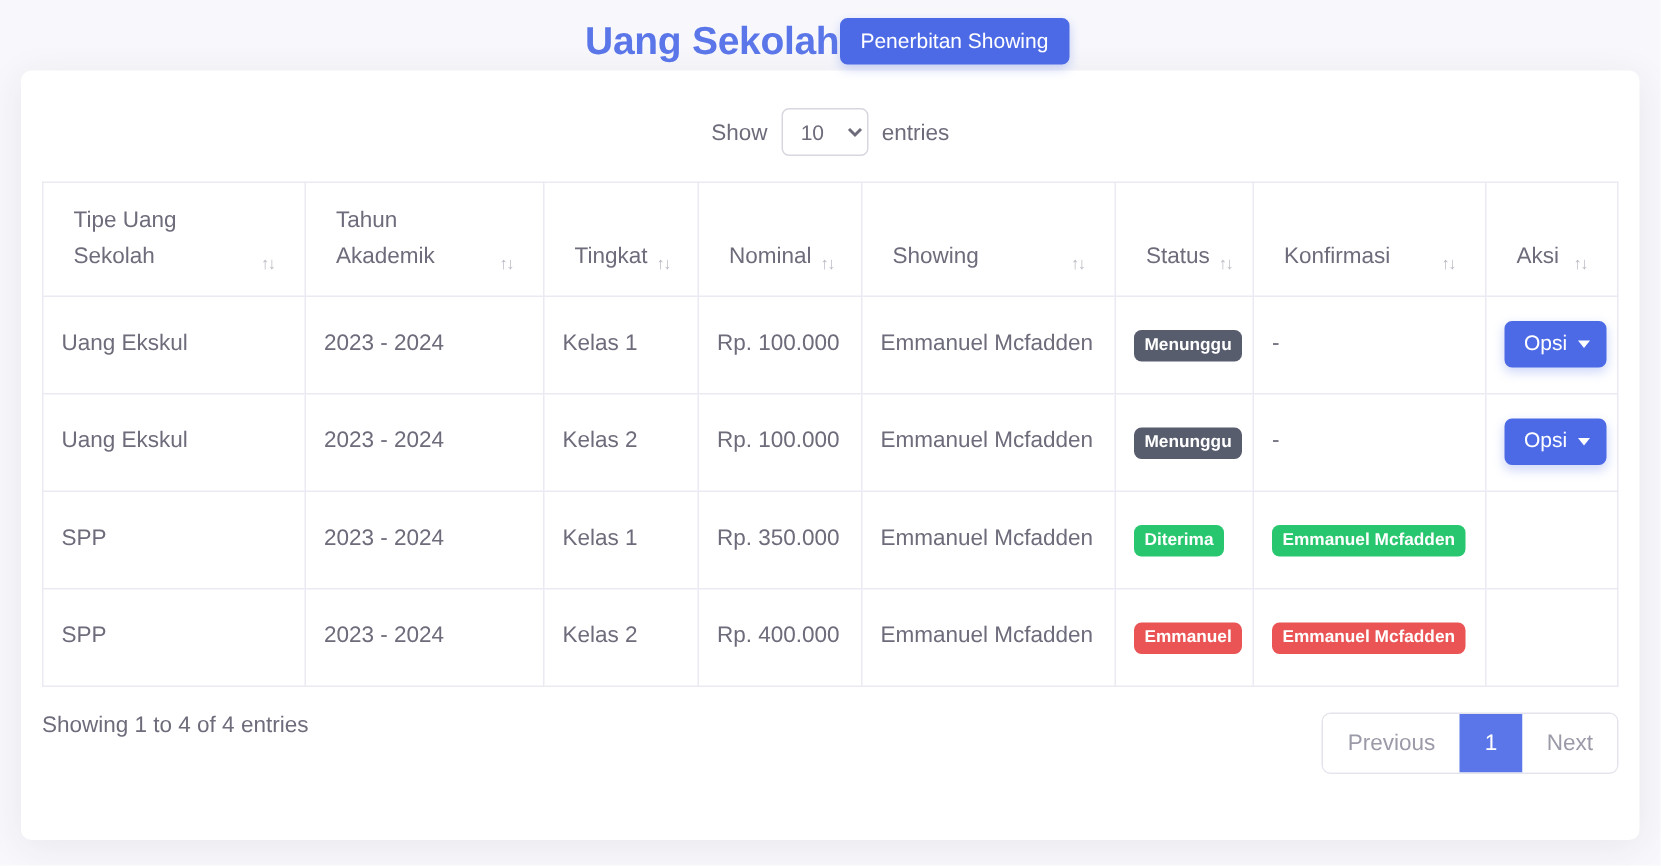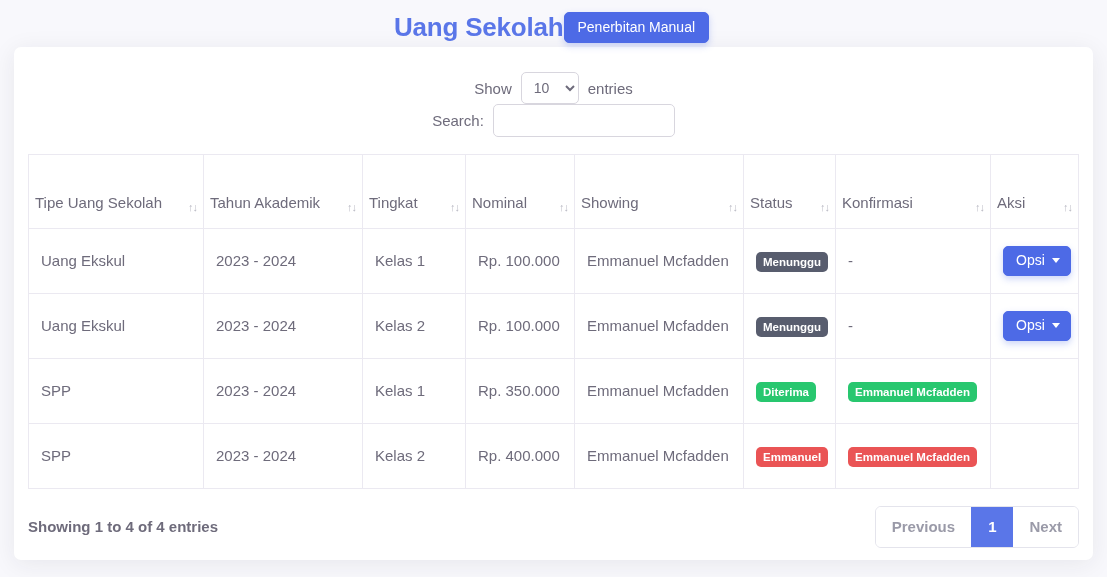--- a/index.html
+++ b/index.html
@@ -115,21 +115,21 @@
     border-collapse: collapse;
     table-layout: fixed;
   }
   table.dt th, table.dt td {
     border: 1px solid #ebe9f1;
     text-align: left;
     vertical-align: middle;
     font-weight: 400;
   }
   table.dt th {
-    padding: 13px 6px;
+    padding: 13px 20px;
     font-size: 15px;
     color: #6e6b7b;
     height: 74px;
     box-sizing: border-box;
     vertical-align: bottom;
     position: relative;
   }
   .th-inner {
     display: flex;
     align-items: flex-end;
@@ -198,24 +198,23 @@
     border-left: 4px solid transparent;
     border-right: 4px solid transparent;
     border-top: 5px solid #fff;
     display: inline-block;
   }
   .dash { color: #6e6b7b; }
 
   
   .card-bottom {
     display: flex;
-    align-items: center;
+    align-items: flex-start;
     justify-content: space-between;
     padding: 17px 14px 22px 14px;
-    font-weight: bold;
   }
   .dt-info { font-size: 15px; color: #6e6b7b; }
   .pagination {
     display: flex;
     border: 1px solid #e4e4ec;
     border-radius: 6px;
     overflow: hidden;
   }
   .page-link {
     padding: 10px 16px;
@@ -232,35 +231,31 @@
     padding-left: 17px;
     padding-right: 17px;
   }
 </style>
 </head>
 <body>
 
 <div class="page-header">
   <h1 class="page-title">Uang Sekolah</h1>
   <div class="header-actions">
-    <button class="btn-primary">Penerbitan Manual</button>
+    <button class="btn-primary">Penerbitan Showing</button>
   </div>
 </div>
 
 <div class="card">
 
   <div class="card-top">
     <div class="length-wrap">
       <label>Show</label>
       <select class="length-select"><option value="10">10</option><option value="25">25</option><option value="50">50</option><option value="100">100</option></select>
       <label>entries</label>
-    </div>
-    <div class="search-wrap">
-      <label>Search:</label>
-      <input class="search-input" type="text" placeholder="" style="">
     </div>
   </div>
 
   <div class="table-scroll">
     <table class="dt">
       <colgroup>
         <col class="col-1">
           <col class="col-2">
           <col class="col-3">
           <col class="col-4">

